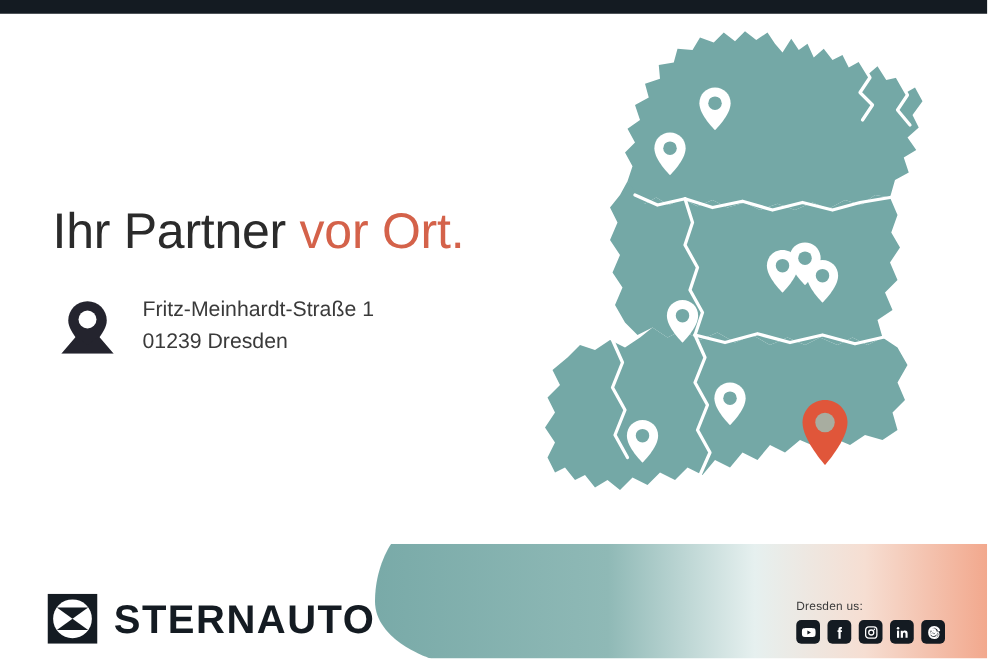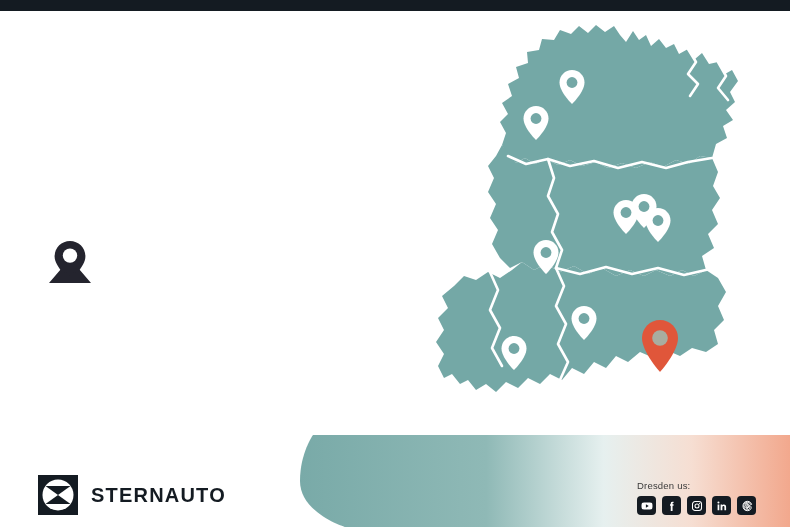--- a/index.html
+++ b/index.html
@@ -95,21 +95,21 @@
     align-items: center;
     height: 44px;
   }
   .logo-mark {
     width: 40px;
     height: 40px;
     flex: 0 0 40px;
   }
   .logo-text {
     margin-left: 13px;
-    font-size: 20px;
+    font-size: 32px;
     font-weight: 700;
     letter-spacing: 1.2px;
     color: #141b22;
   }
 
   
   .social-block {
     position: absolute;
     right: 34px;
     bottom: 12px;
@@ -222,29 +222,36 @@
           <circle cx="0" cy="12.5" r="5.4" fill="#74a8a6"></circle>
         </g>
         <g transform="translate(230,302)">
           <path d="M0,0 C-10,0 -18,8 -18,18 C-18,32 0,52 0,52 C0,52 18,32 18,18 C18,8 10,0 0,0 Z" fill="#e0563a"></path>
           <circle cx="0" cy="18" r="7.8" fill="#a8ada0"></circle>
         </g>
       </g>
     </svg>
   </div>
 
+  <div class="headline">
+    <span>Ihr Partner </span><span class="accent">vor Ort.</span>
+  </div>
 
   <div class="address-row">
     <span class="pin-badge">
       <svg width="46" height="44" viewBox="0 0 46 44" xmlns="http://www.w3.org/2000/svg">
         <path d="M23,2 C14.4,2 7.6,8.8 7.6,17.4 C7.6,27.8 23,41 23,41 C23,41 38.4,27.8 38.4,17.4 C38.4,8.8 31.6,2 23,2 Z" fill="#24242e"></path>
         <circle cx="23" cy="16.6" r="7.2" fill="#ffffff"></circle>
         <path d="M2,44 L14,30 L23,37 L32,30 L44,44 Z" fill="#24242e"></path>
       </svg>
     </span>
+    <div class="address-lines">
+      <div>Fritz-Meinhardt-Straße 1</div>
+      <div>01239 Dresden</div>
+    </div>
   </div>
 
   <div class="banner">
     <svg viewBox="0 0 790 92" preserveAspectRatio="none" xmlns="http://www.w3.org/2000/svg">
       <defs>
         <linearGradient id="bannerGrad" x1="0" y1="0" x2="1" y2="0">
           <stop offset="0.00" stop-color="#79aaa8"></stop>
           <stop offset="0.38" stop-color="#8fb9b6"></stop>
           <stop offset="0.62" stop-color="#e6f0ef"></stop>
           <stop offset="0.80" stop-color="#f6ded2"></stop>

